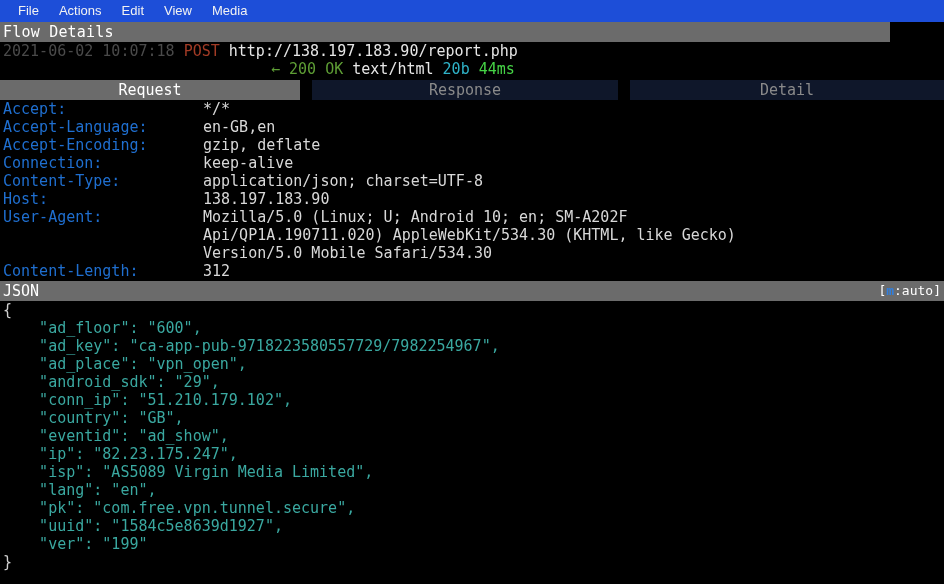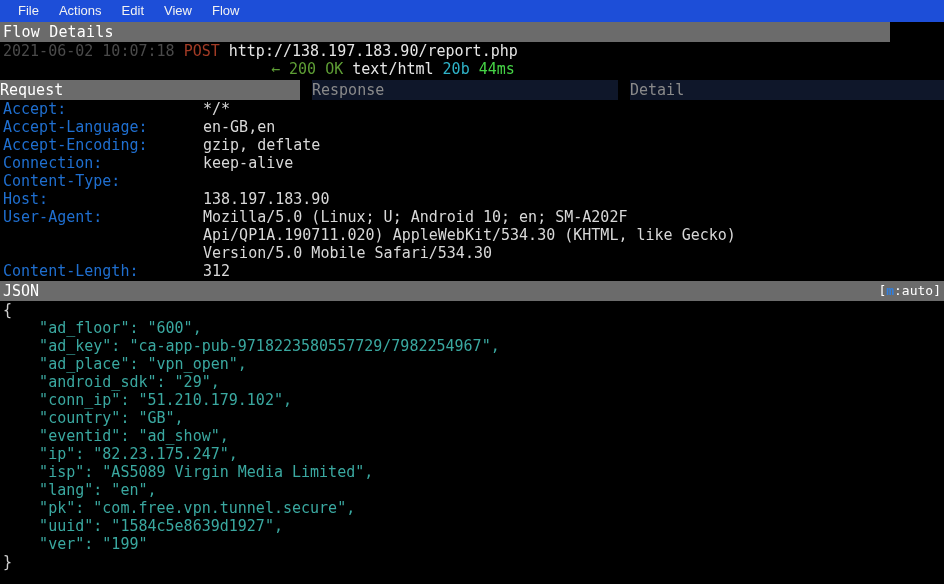--- a/index.html
+++ b/index.html
@@ -83,21 +83,21 @@
   
   .tabs {
     display: flex;
     height: 20px;
     margin-top: 2px;
     background: #000;
   }
   .tab {
     height: 20px;
     line-height: 20px;
-    text-align: left;
+    text-align: center;
     font-size: 15px;
     box-sizing: border-box;
     white-space: nowrap;
     overflow: hidden;
   }
   .tab.selected {
     background: #6b6b6b;
     color: #ffffff;
   }
   .tab.unselected {
@@ -180,21 +180,21 @@
   .jbrace { color: #cfcfcf; }
 </style>
 </head>
 <body>
 
 <div class="menubar">
   <div class="menu-item">File</div>
   <div class="menu-item">Actions</div>
   <div class="menu-item">Edit</div>
   <div class="menu-item">View</div>
-  <div class="menu-item">Flow</div>
+  <div class="menu-item">Media</div>
 </div>
 
 <div class="titlebar">
   <div class="banner">Flow Details</div>
 </div>
 
 <div class="summary">
   <div class="line"><span class="c-dim">2021-06-02 10:07:18</span><span class="c-dim"> </span><span class="c-method">POST</span><span class="c-dim"> </span><span class="c-url">http://138.197.183.90/report.php</span></div>
   <div class="line line2"><span class="c-arrow">←</span><span> </span><span class="c-status">200</span><span> </span><span class="c-ok">OK</span><span> </span><span class="c-ctype">text/html</span><span> </span><span class="c-size">20b</span><span> </span><span class="c-time">44ms</span></div>
 </div>
@@ -205,21 +205,21 @@
   <div class="tab tab-resp unselected">Response</div>
   <div class="tab-gap"></div>
   <div class="tab tab-det unselected">Detail</div>
 </div>
 
 <div class="headers">
   <div class="hrow"><span class="hname">Accept:</span><span class="hval">*/*</span></div>
   <div class="hrow"><span class="hname">Accept-Language:</span><span class="hval">en-GB,en</span></div>
   <div class="hrow"><span class="hname">Accept-Encoding:</span><span class="hval">gzip, deflate</span></div>
   <div class="hrow"><span class="hname">Connection:</span><span class="hval">keep-alive</span></div>
-  <div class="hrow"><span class="hname">Content-Type:</span></div>
+  <div class="hrow"><span class="hname">Content-Type:</span><span class="hval">application/json; charset=UTF-8</span></div>
   <div class="hrow"><span class="hname">Host:</span><span class="hval">138.197.183.90</span></div>
   <div class="hrow"><span class="hname">User-Agent:</span><span class="hval">Mozilla/5.0 (Linux; U; Android 10; en; SM-A202F</span></div>
   <div class="hrow"><span class="hname"></span><span class="hval">Api/QP1A.190711.020) AppleWebKit/534.30 (KHTML, like Gecko)</span></div>
   <div class="hrow"><span class="hname"></span><span class="hval">Version/5.0 Mobile Safari/534.30</span></div>
   <div class="hrow"><span class="hname">Content-Length:</span><span class="hval">312</span></div>
 </div>
 
 <div class="jsonbar">
   <div class="bar"></div>
   <div class="label">JSON</div>

